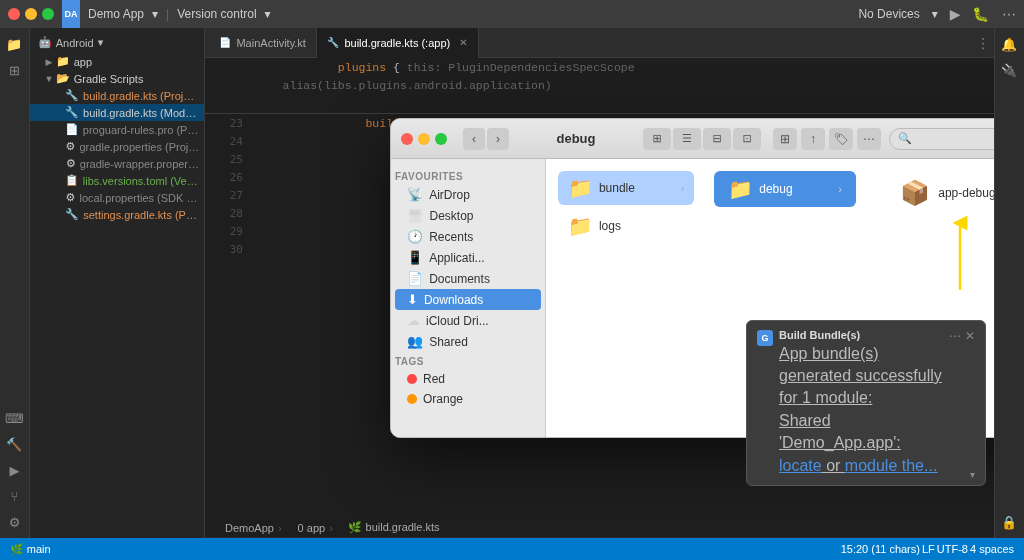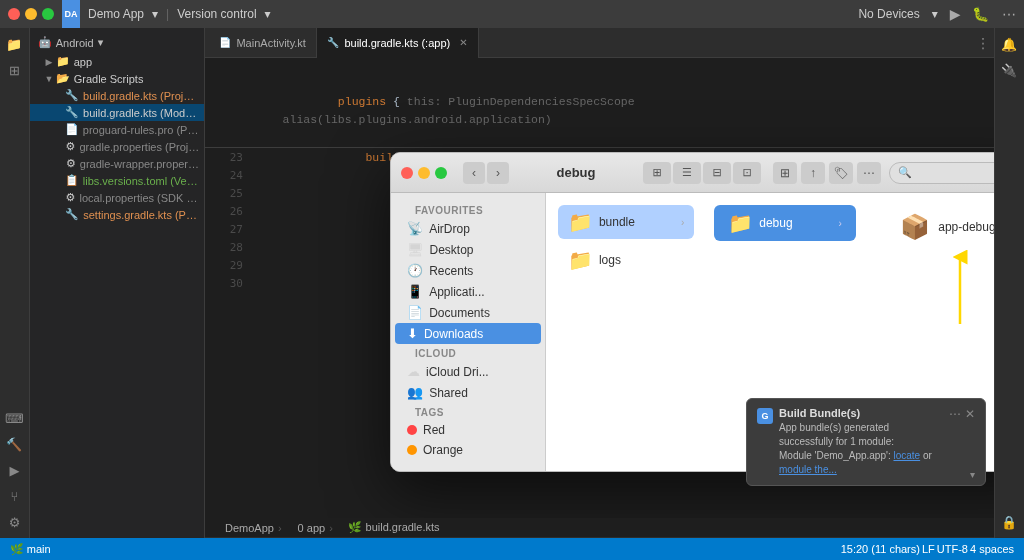--- a/index.html
+++ b/index.html
@@ -42,21 +42,21 @@
 
     
     .editor-area { flex: 1; display: flex; flex-direction: column; overflow: hidden; position: relative; }
     .tab-bar { display: flex; align-items: center; background: #2d2d2d; height: 30px; border-bottom: 1px solid #3d3d3d; padding: 0 4px; }
     .tab { display: flex; align-items: center; padding: 0 10px; height: 30px; color: #aaaaaa; cursor: pointer; border-right: 1px solid #3d3d3d; gap: 5px; font-size: 11px; }
     .tab.active { background: #1e1e1e; color: #ffffff; }
     .tab-icon { font-size: 10px; }
     .tab-close { color: #888; font-size: 10px; margin-left: 4px; }
     .tab-bar-right { margin-left: auto; color: #888; font-size: 14px; }
 
-    .editor-content { flex: 1; overflow: hidden; background: #1e1e1e; padding: 0; position: relative; margin-top: 34px; }
+    .editor-content { flex: 1; overflow: hidden; background: #1e1e1e; padding: 0; position: relative; }
     .code-line { display: flex; align-items: center; height: 18px; padding: 0 8px; }
     .line-number { color: #4a4a4a; width: 30px; text-align: right; margin-right: 12px; font-size: 11px; font-family: monospace; user-select: none; flex-shrink: 0; }
     .code-text { font-family: 'Courier New', monospace; font-size: 11.5px; white-space: pre; }
     .kw { color: #cc7832; }
     .fn { color: #ffc66d; }
     .str { color: #6a8759; }
     .cm { color: #808080; }
     .type { color: #a9b7c6; }
     .dim { color: #666; }
 
@@ -88,21 +88,21 @@
     .finder-view-btns { display: flex; gap: 2px; }
     .finder-view-btn { width: 28px; height: 22px; background: #ccc; border-radius: 4px; display: flex; align-items: center; justify-content: center; color: #555; font-size: 11px; cursor: pointer; }
     .finder-action-btns { display: flex; gap: 4px; margin-left: 4px; }
     .finder-action-btn { width: 24px; height: 22px; background: #ccc; border-radius: 4px; display: flex; align-items: center; justify-content: center; color: #555; font-size: 12px; cursor: pointer; }
     .finder-search { width: 150px; height: 22px; border-radius: 11px; background: #e0e0e0; border: 1px solid #bbb; display: flex; align-items: center; padding: 0 8px; gap: 4px; }
     .finder-search-icon { color: #888; font-size: 11px; }
 
     .finder-body { display: flex; height: calc(100% - 40px); }
 
     .finder-sidebar { width: 155px; background: #e8e8e8; border-right: 1px solid #ccc; padding: 8px 0; overflow-y: auto; }
-    .finder-section-header { padding: 4px 24px 2px; color: #888; font-size: 10px; font-weight: 600; text-transform: uppercase; letter-spacing: 0.5px; }
+    .finder-section-header { padding: 4px 4px 2px; color: #888; font-size: 10px; font-weight: 600; text-transform: uppercase; letter-spacing: 0.5px; }
     .finder-sidebar-item { display: flex; align-items: center; padding: 3px 12px; gap: 6px; cursor: pointer; border-radius: 4px; margin: 0 4px; }
     .finder-sidebar-item.selected { background: #4a90e2; color: white; }
     .finder-sidebar-icon { font-size: 13px; }
     .finder-sidebar-label { font-size: 12px; color: #333; }
     .finder-sidebar-item.selected .finder-sidebar-label { color: white; }
     .finder-tag-dot { width: 10px; height: 10px; border-radius: 50%; flex-shrink: 0; }
 
     .finder-main { flex: 1; background: #ffffff; padding: 12px; display: flex; gap: 8px; align-items: flex-start; position: relative; }
     .finder-folder { display: flex; align-items: center; padding: 5px 10px; border-radius: 6px; cursor: pointer; gap: 6px; min-width: 100px; }
     .finder-folder.selected { background: #4a90e2; }
@@ -111,21 +111,21 @@
     .finder-folder-name { font-size: 12px; color: #333; }
     .finder-file-item { display: flex; align-items: center; gap: 8px; }
     .finder-file-icon { font-size: 24px; }
     .finder-file-name { font-size: 12px; color: #333; }
 
     
     .notification-popup { position: absolute; bottom: 32px; right: 8px; width: 240px; background: #3c3c3c; border-radius: 6px; padding: 8px 10px; display: flex; gap: 6px; z-index: 200; border: 1px solid #555; }
     .notif-icon { width: 16px; height: 16px; background: #4a90e2; border-radius: 3px; display: flex; align-items: center; justify-content: center; color: white; font-size: 9px; font-weight: bold; flex-shrink: 0; margin-top: 1px; }
     .notif-content { flex: 1; }
     .notif-title { font-size: 11px; font-weight: 600; color: #ddd; }
-    .notif-text { font-size: 10px; color: #bbb; margin-top: 2px; line-height: 1.4; }
+    .notif-text { font-size: 16px; color: #bbb; margin-top: 2px; line-height: 1.4; text-decoration: underline; }
     .notif-link { color: #4a90e2; cursor: pointer; text-decoration: underline; }
     .notif-actions { display: flex; gap: 4px; margin-left: auto; }
     .notif-action-btn { color: #888; font-size: 12px; cursor: pointer; }
     .notif-expand { color: #888; font-size: 10px; cursor: pointer; }
   </style>
 </head>
 <body>
 
 <div class="ide-container">
 
@@ -349,21 +349,20 @@
                 <span class="finder-sidebar-label">Applicati...</span>
               </div>
               <div class="finder-sidebar-item">
                 <span class="finder-sidebar-icon">📄</span>
                 <span class="finder-sidebar-label">Documents</span>
               </div>
               <div class="finder-sidebar-item selected">
                 <span class="finder-sidebar-icon">⬇</span>
                 <span class="finder-sidebar-label">Downloads</span>
               </div>
-              <div class="finder-section-header">iCloud</div>
               <div class="finder-sidebar-item">
                 <span class="finder-sidebar-icon">☁</span>
                 <span class="finder-sidebar-label">iCloud Dri...</span>
               </div>
               <div class="finder-sidebar-item">
                 <span class="finder-sidebar-icon">👥</span>
                 <span class="finder-sidebar-label">Shared</span>
               </div>
               <div class="finder-section-header">Tags</div>
               <div class="finder-sidebar-item">
@@ -429,21 +428,21 @@
           </svg>
         </div>
 
         <div class="notification-popup">
           <div class="notif-icon">G</div>
           <div class="notif-content">
             <div class="notif-title">Build Bundle(s)</div>
             <div class="notif-text">
               <span>App bundle(s) generated successfully for 1 module:</span>
               <br>
-              <span>Module 'Demo_App.app':</span>
+              <span>Shared 'Demo_App.app':</span>
               <span class="notif-link">locate</span>
               <span> or </span>
               <span class="notif-link">module the...</span>
             </div>
           </div>
           <div class="notif-actions">
             <span class="notif-action-btn">⋯</span>
             <span class="notif-action-btn">✕</span>
           </div>
           <div style="position:absolute; bottom:4px; right:10px;">

